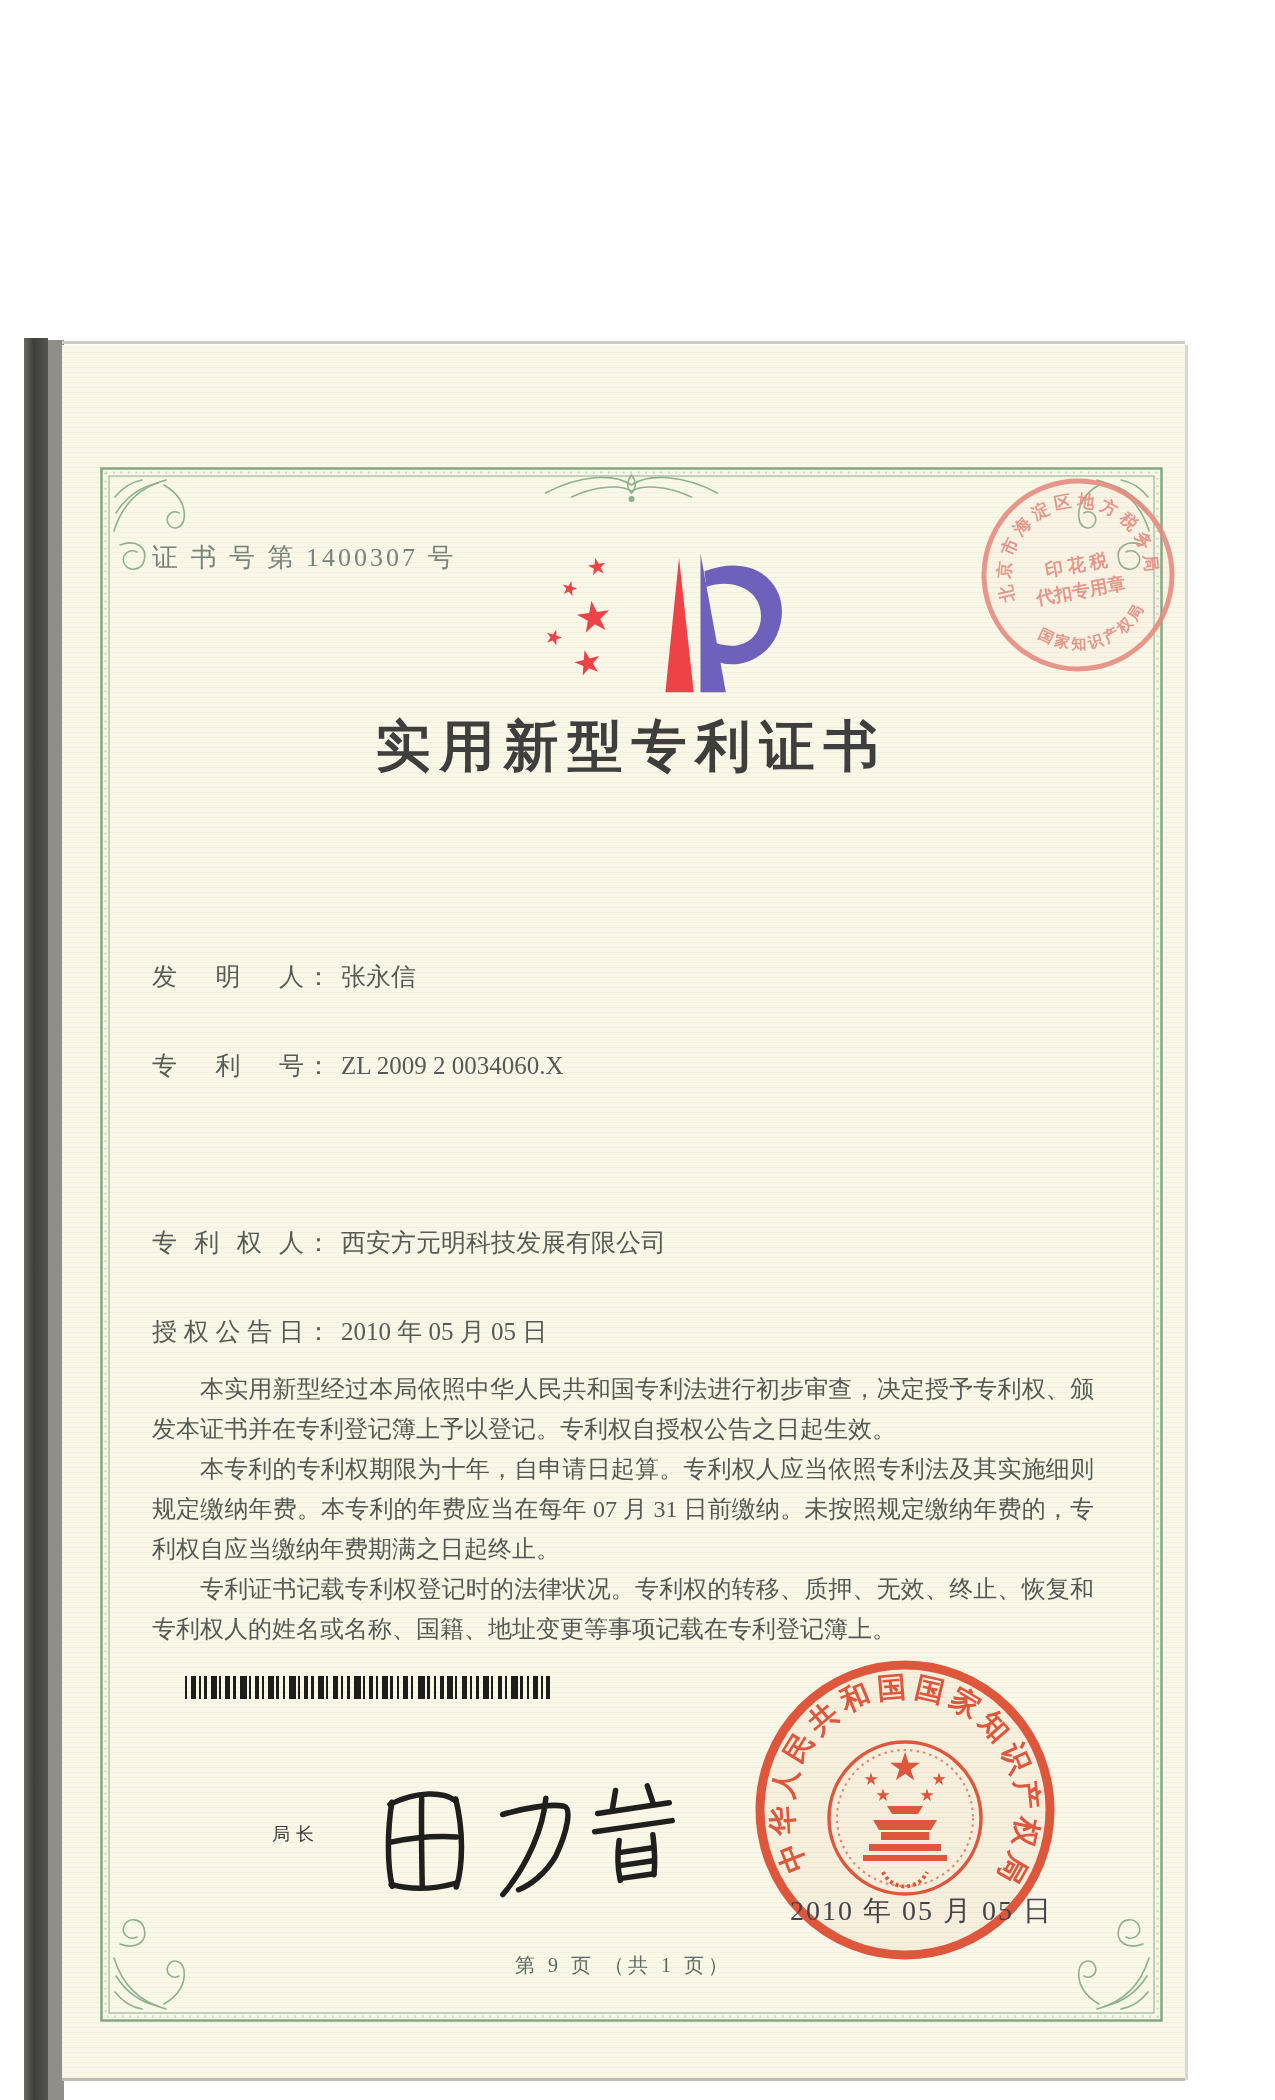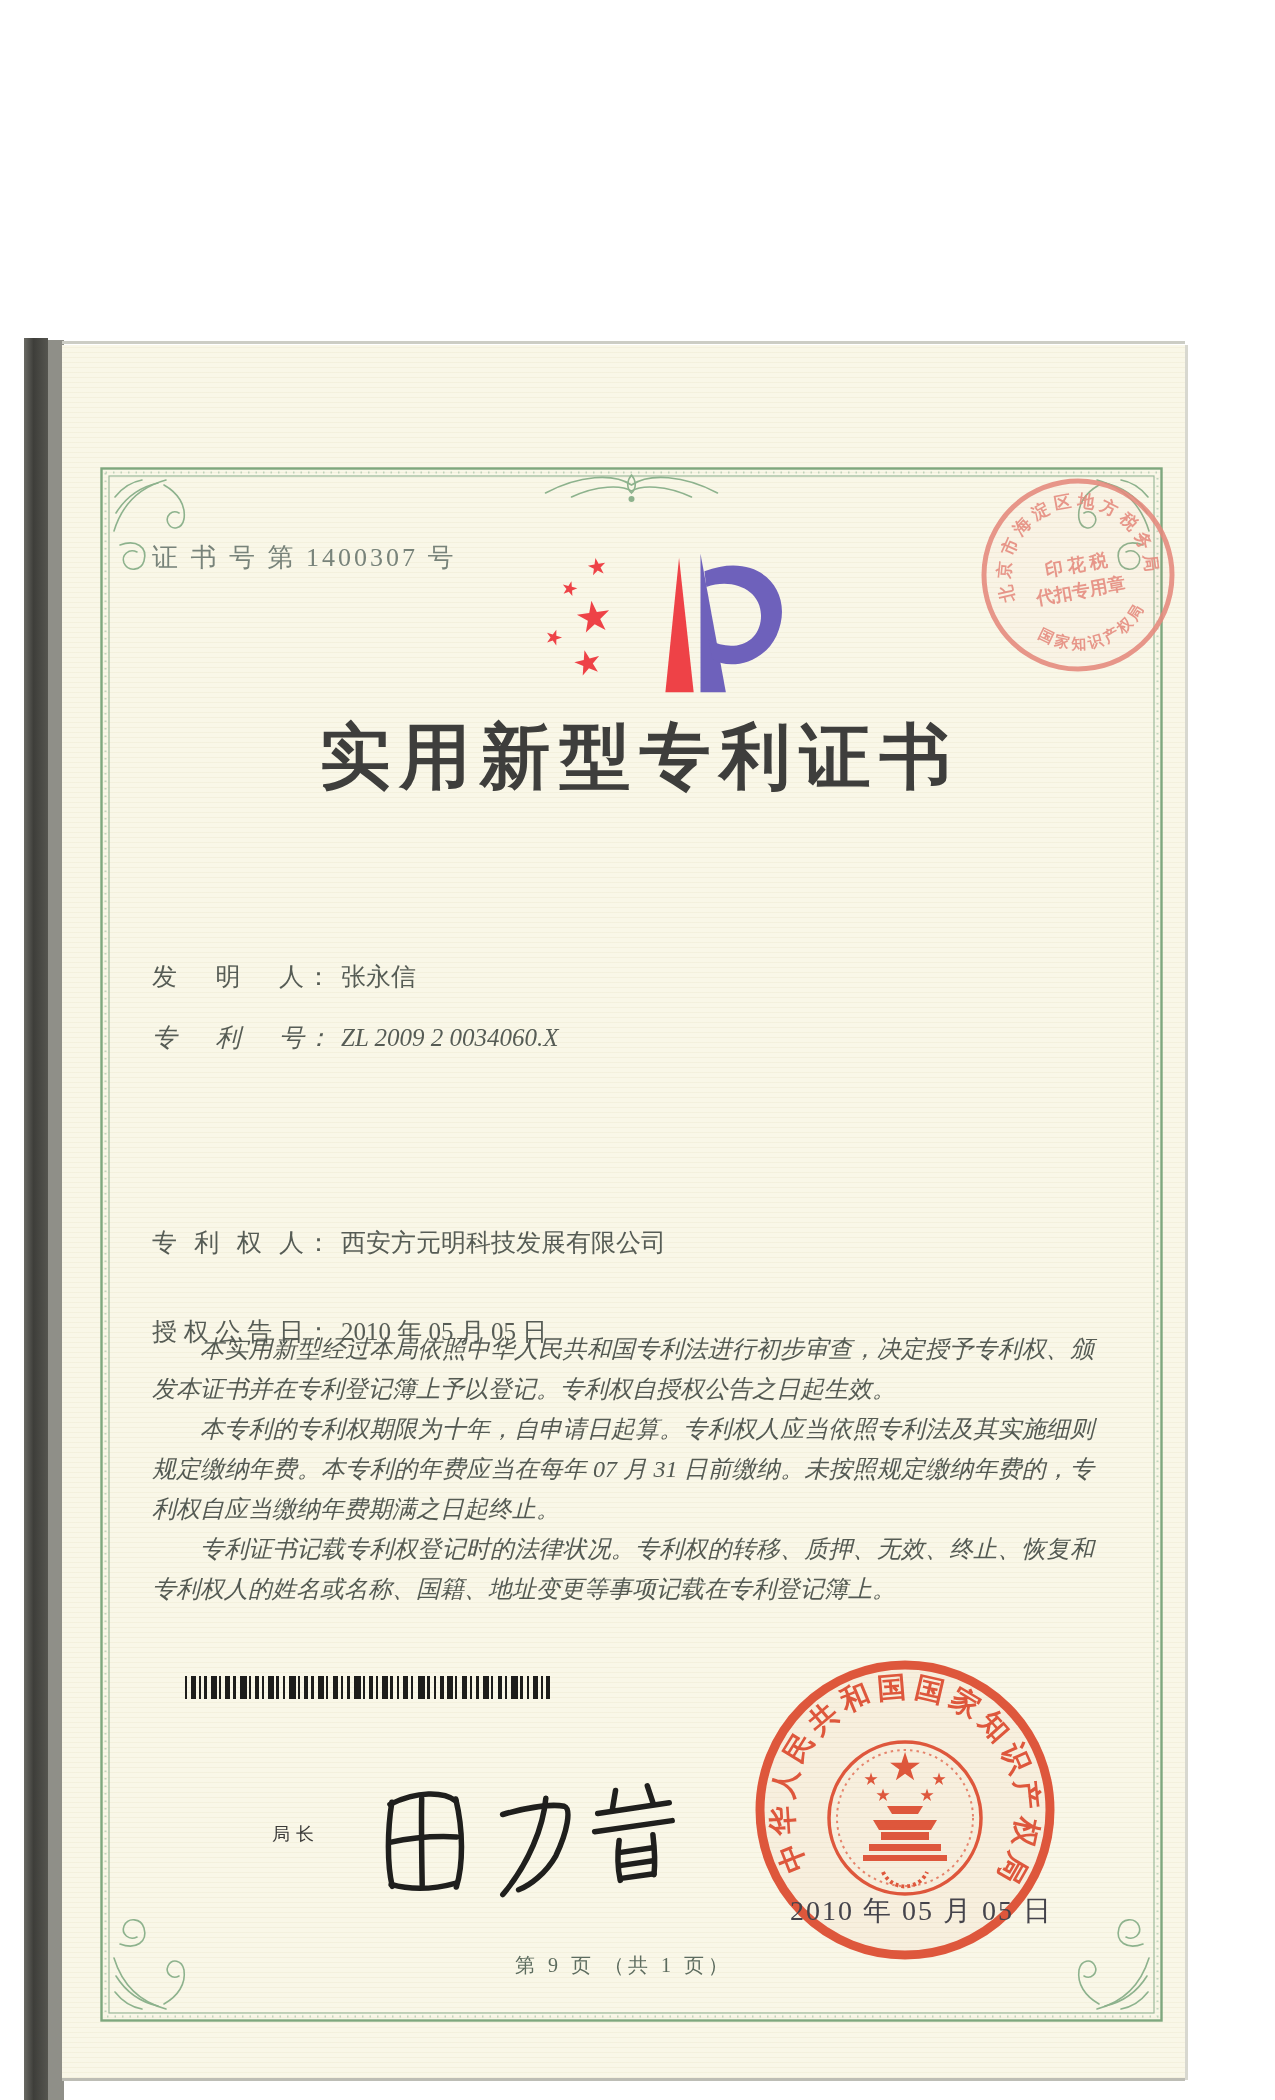--- a/index.html
+++ b/index.html
@@ -25,28 +25,28 @@
   .frame{left:38px;top:122px;}
   .cert-no{left:90px;top:195px;font-size:26px;letter-spacing:3px;color:#78837a;text-align:center;}
   .logo-stars{left:483px;top:205px;width:95px;height:145px;}
   .logo-stars span{position:absolute;color:#ee4247;line-height:1;}
   .st1{left:42px;top:6px;font-size:20px;transform:rotate(-10deg);}
   .st2{left:16px;top:30px;font-size:17px;transform:rotate(14deg);}
   .st3{left:30px;top:48px;font-size:37px;transform:rotate(-8deg);}
   .st4{left:0px;top:78px;font-size:18px;transform:rotate(18deg);}
   .st5{left:28px;top:98px;font-size:29px;transform:rotate(-14deg);}
   .logo-mark{left:541px;top:203px;}
-  .title{left:16px;top:365px;width:100%;text-align:center;font-size:71px;font-weight:700;
+  .title{left:8px;top:365px;width:100%;text-align:center;font-size:55px;font-weight:700;
     letter-spacing:9px;color:#3e3e3c;}
   .field{left:90px;height:34px;font-size:25px;color:#565c55;white-space:nowrap;}
   .flabel{display:inline-block;width:152px;text-align:justify;text-align-last:justify;vertical-align:bottom;}
   .fcolon{margin:0 10px 0 2px;}
-  .f1{top:527px;} .f2{top:615px;} .f3{top:676px;font-style:italic;} .f4{top:792px;} .f5{top:881px;} .f6{top:970px;}
-  .body-text{left:90px;top:984px;width:942px;font-size:24px;line-height:40px;
-    color:#545a53;text-align:justify;font-style:italic;}
+  .f1{top:527px;} .f2{top:615px;} .f3{top:704px;} .f4{top:792px;} .f5{top:881px;} .f6{top:970px;}
+  .body-text{left:90px;top:1024px;width:942px;font-size:24px;line-height:40px;
+    color:#545a53;text-align:justify;}
   .body-text p{margin:0;text-indent:2em;}
   .barcode{left:123px;top:1331px;}
   .sig-label{left:210px;top:1477px;font-size:18px;letter-spacing:6px;color:#3a3a38;}
   .sig-svg{left:300px;top:1420px;}
   .seal{left:693px;top:1315px;opacity:.92;}
   .seal-date{left:728px;top:1547px;font-size:28px;letter-spacing:2px;color:#44434b;z-index:5;}
   .tax-stamp{left:916px;top:130px;transform:rotate(-10deg);opacity:.88;}
   .footer{left:0;top:1607px;width:100%;text-align:center;font-size:20px;
     letter-spacing:4px;color:#5c6b5e;}
   svg text{font-family:"Liberation Serif","DejaVu Serif",serif;}

